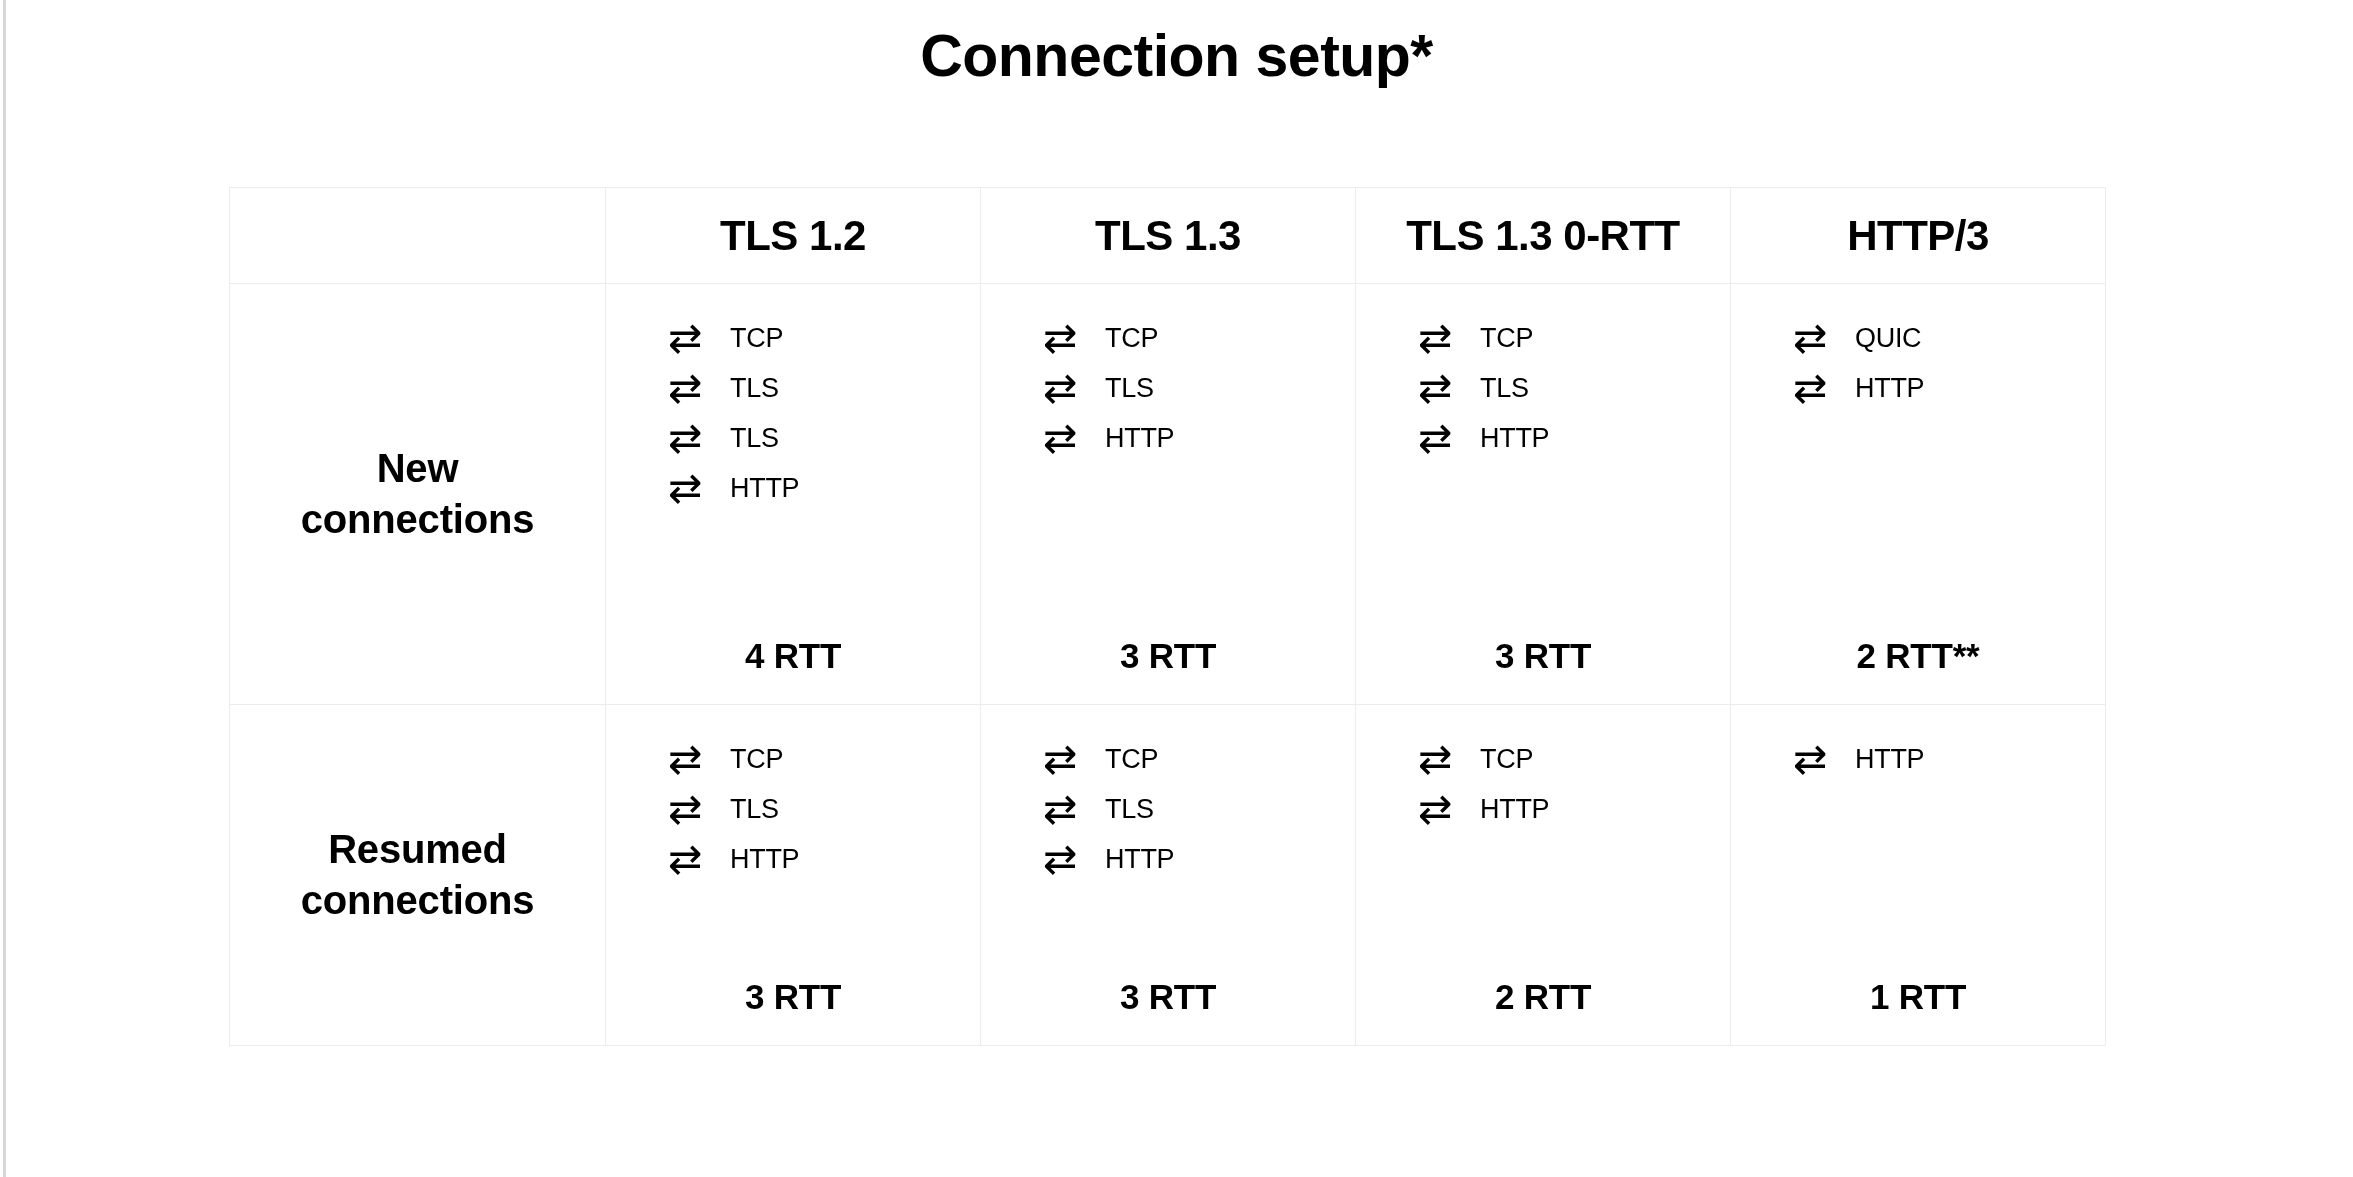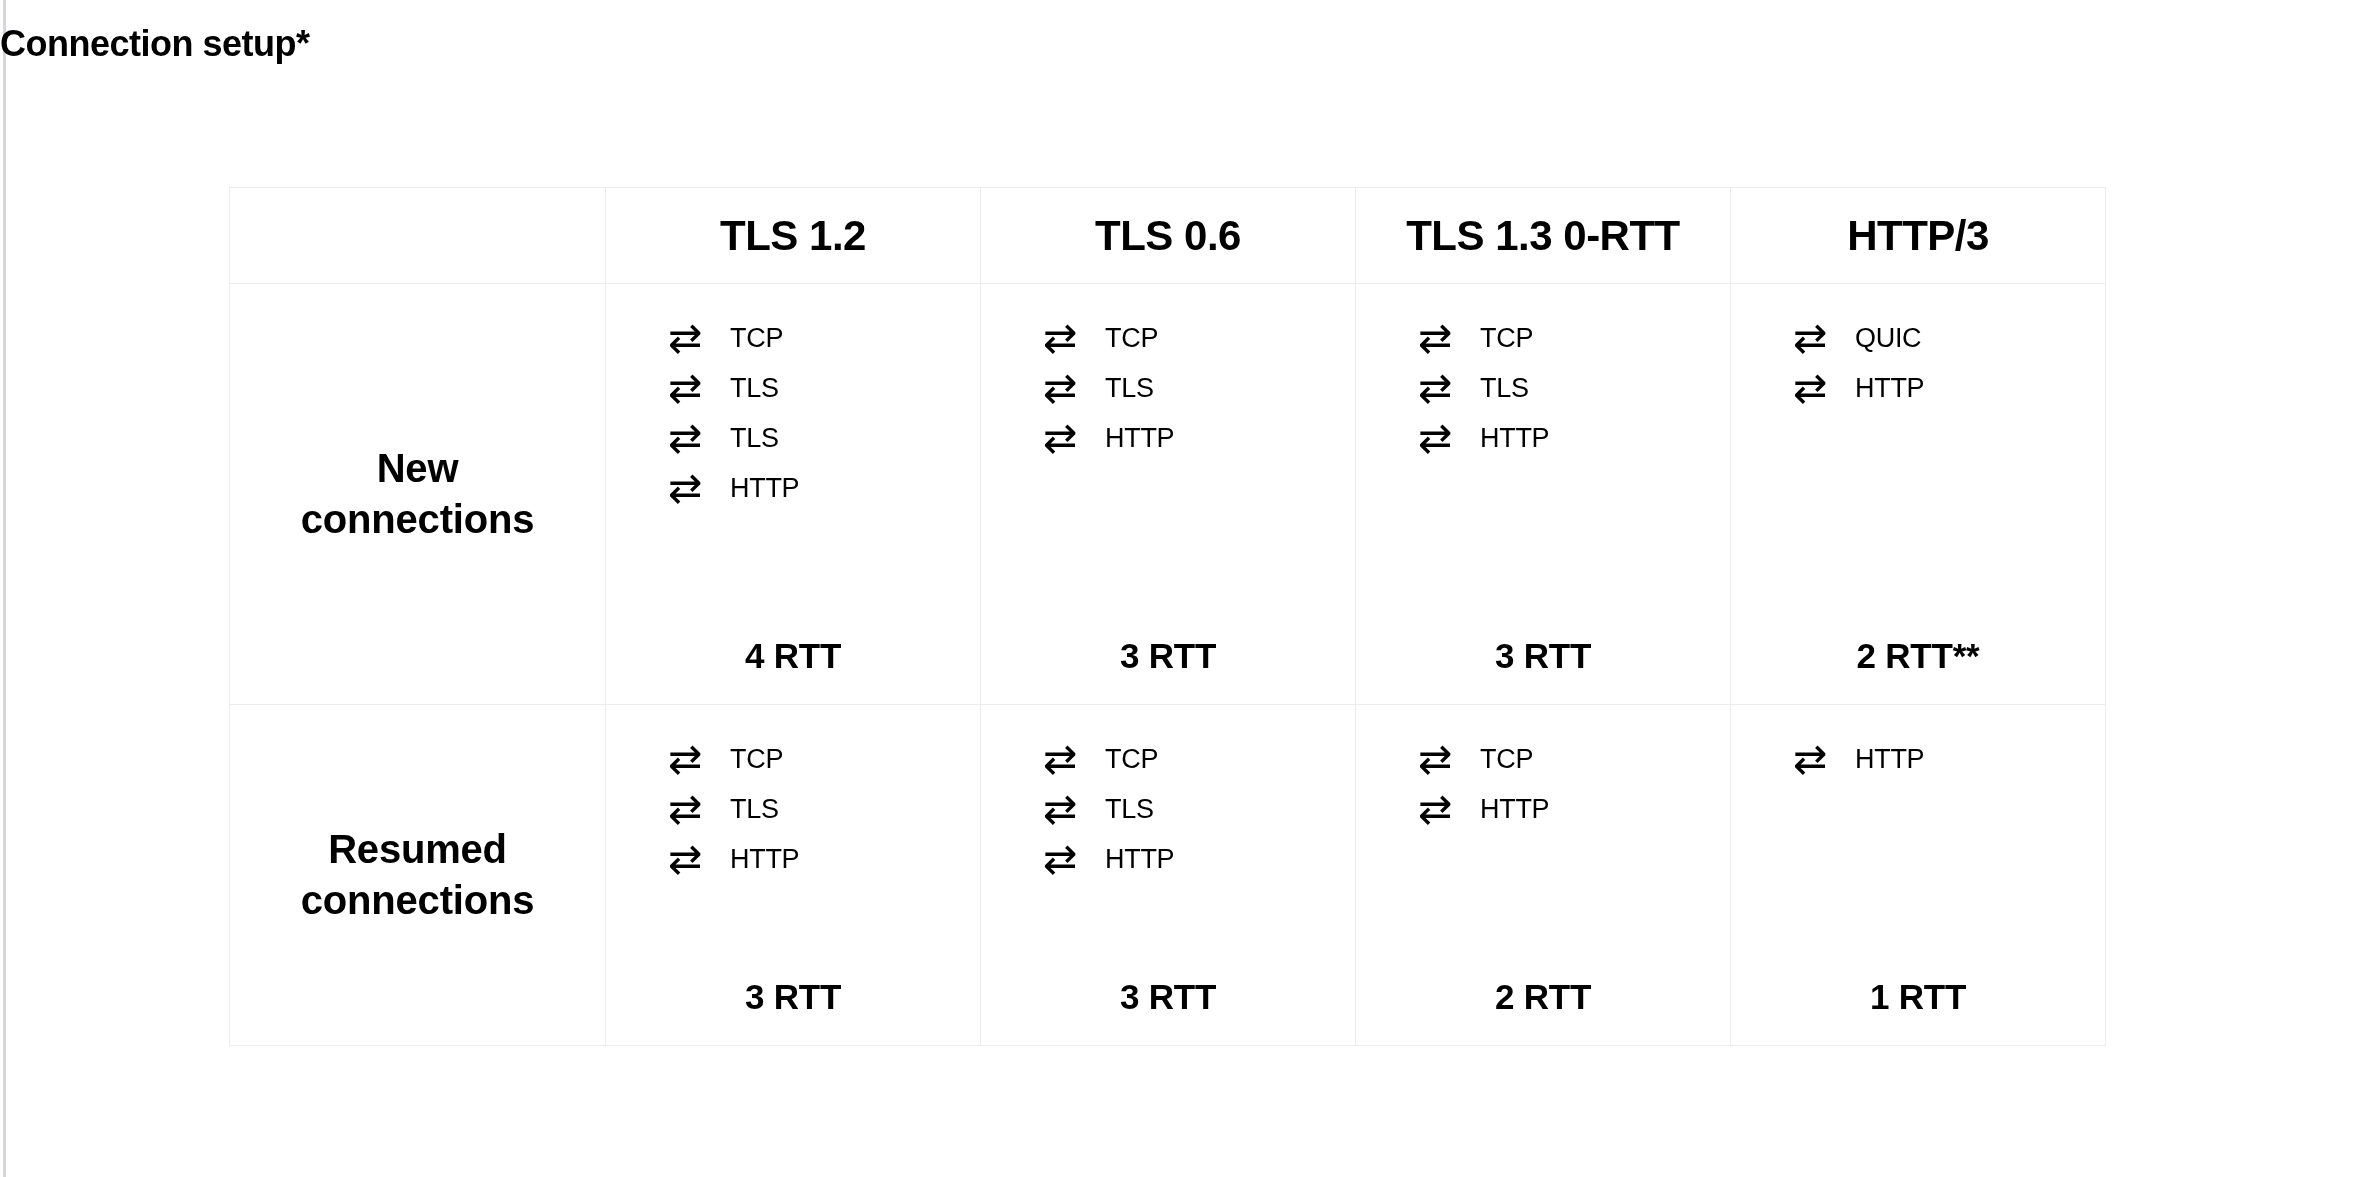--- a/index.html
+++ b/index.html
@@ -24,22 +24,22 @@
     width: 3px;
     height: 1177px;
     background: #d4d6d9;
   }
 
   .slide-title {
     position: absolute;
     left: 0;
     top: 24px;
     width: 2353px;
-    text-align: left;
-    font-size: 36px;
+    text-align: center;
+    font-size: 59px;
     font-weight: bold;
     letter-spacing: -0.5px;
     line-height: 1.1;
   }
 
   .matrix {
     position: absolute;
     left: 229px;
     top: 187px;
     width: 1876px;
@@ -142,21 +142,21 @@
     <col class="c-label">
     <col class="c-data">
     <col class="c-data">
     <col class="c-data">
     <col class="c-data">
   </colgroup>
   <thead>
     <tr class="head-row">
       <th class="corner-cell"></th>
       <th>TLS 1.2</th>
-      <th>TLS 0.6</th>
+      <th>TLS 1.3</th>
       <th>TLS 1.3 0-RTT</th>
       <th>HTTP/3</th>
     </tr>
   </thead>
   <tbody>
 
     <tr class="body-row new">
       <td>
         <div class="row-label">
           <div>New</div>

